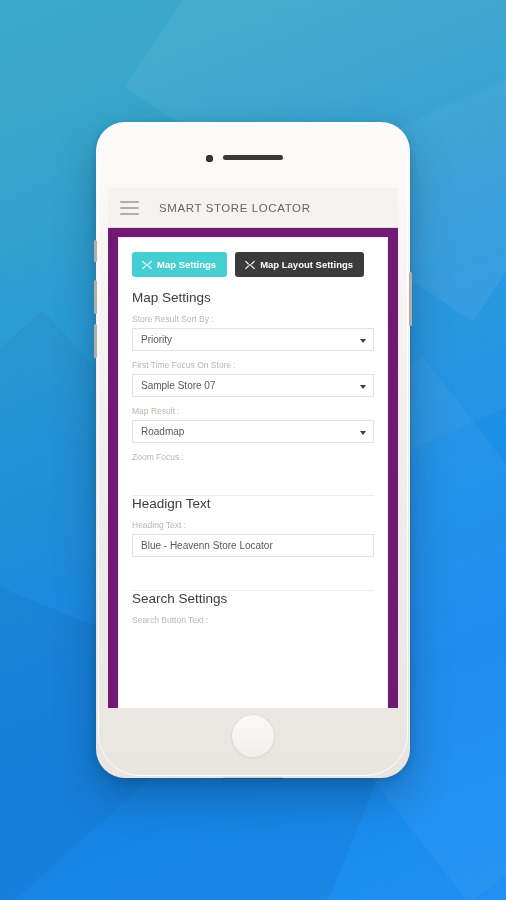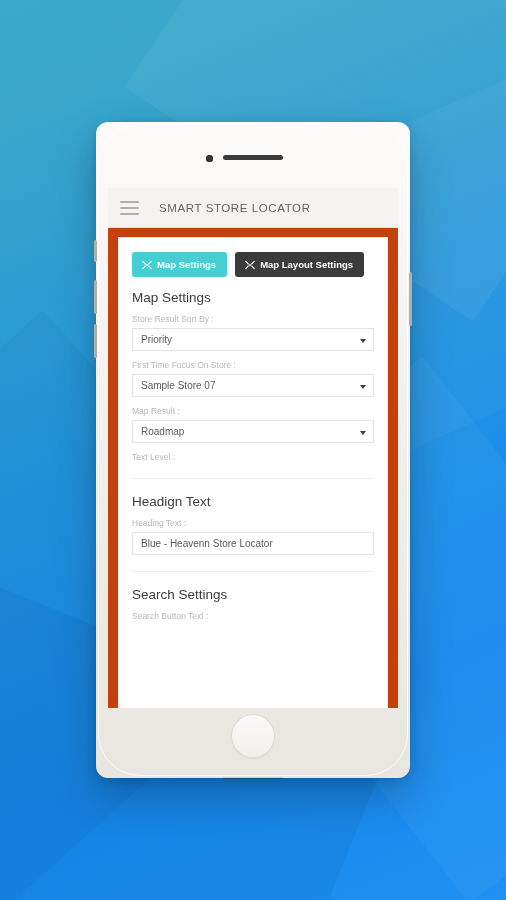--- a/index.html
+++ b/index.html
@@ -71,21 +71,21 @@
     opacity: 0.03 !important;
   }
 
   
   #phone {
     position: absolute;
     left: 96px;
     top: 122px;
     width: 314px;
     height: 656px;
-    border-radius: 12px;
+    border-radius: 29px;
     background: linear-gradient(180deg, #fcfbfa 0%, #f2efec 48%, #e9e5e1 100%);
     box-shadow:
       0 18px 44px rgba(0,0,0,0.24),
       0 3px 10px rgba(0,0,0,0.14);
   }
   
   #phone::before {
     content: "";
     position: absolute;
     inset: 2px;
@@ -196,21 +196,21 @@
     font-size: 11.5px;
     letter-spacing: 0.6px;
     color: #686461;
     white-space: nowrap;
   }
 
   
   #page {
     height: 480px;
     overflow: hidden;
-    background: #c2410c;
+    background: #701a75;
     padding: 10px 11px 0 11px;
     box-sizing: border-box;
   }
   #card {
     background: #ffffff;
     min-height: 470px;
     padding: 14px 13px 0 13px;
     box-sizing: border-box;
     box-shadow: 0 0 0 1px #ececec;
   }
@@ -236,22 +236,21 @@
     font-family: "Liberation Sans", sans-serif;
   }
   .tab-active { background: #45cfd3; }
   .tab-inactive { background: #3b3b3b; }
   .tab-icon { width: 10px; height: 10px; flex: 0 0 auto; display:block; }
 
   
   .section { padding-bottom: 4px; }
   .section + .section {
     border-top: 1px solid #ededed;
-    margin-top: 3px;
-    padding-top: 15px;
+    margin-top: 20px;
   }
   .section-title {
     font-size: 13.5px;
     color: #3c3c3c;
     margin: 0 0 9px 0;
     font-weight: normal;
   }
   .field { margin-bottom: 9px; }
   .field-label {
     font-size: 8.5px;
@@ -361,21 +360,21 @@
             <label class="field-label">First Time Focus On Store :</label>
             <div class="control select">Sample Store 07</div>
           </div>
 
           <div class="field">
             <label class="field-label">Map Result :</label>
             <div class="control select">Roadmap</div>
           </div>
 
           <div class="field">
-            <label class="field-label">Text Level :</label>
+            <label class="field-label">Zoom Focus :</label>
           </div>
         </div>
 
         <div class="section">
           <h2 class="section-title">Headign Text</h2>
 
           <div class="field">
             <label class="field-label">Heading Text :</label>
             <div class="control text">Blue - Heavenn Store Locator</div>
           </div>

